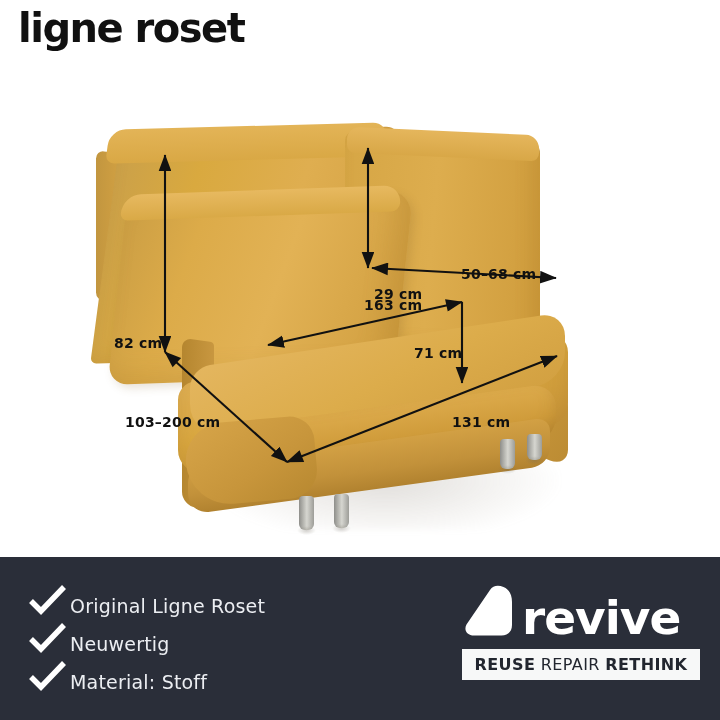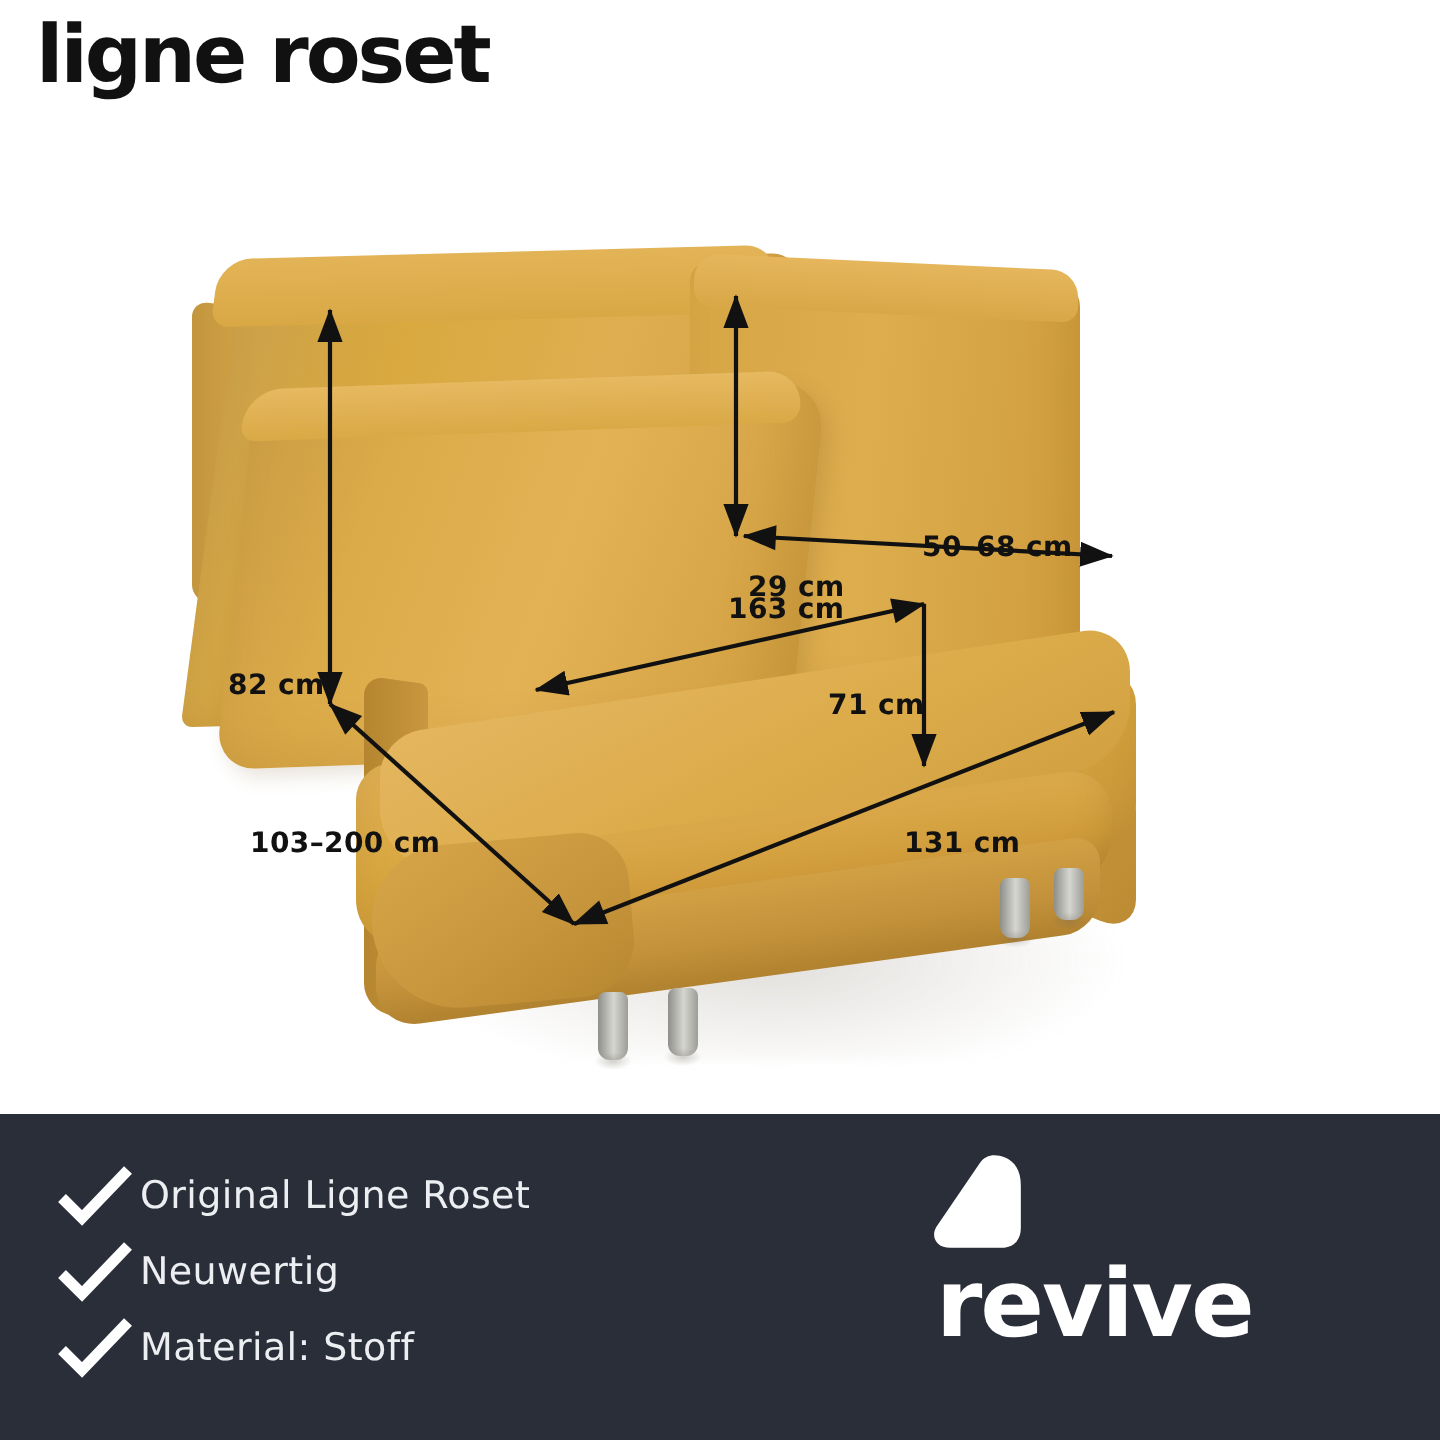--- a/index.html
+++ b/index.html
@@ -166,34 +166,34 @@
 
   
   #footer{
     position:absolute;left:0;top:557px;width:720px;height:163px;
     background:#2a2e39;
   }
   #feature-list{
     position:absolute;left:26px;top:22px;
   }
   .feature-row{
-    display:flex;align-items:center;height:38px;
+    display:flex;align-items:flex-end;height:38px;
   }
   .check-icon{
     width:44px;flex:0 0 44px;display:block;
   }
   .feature-text{
     font-family:"DejaVu Sans", sans-serif;
     font-size:19px;color:#eceef2;letter-spacing:.2px;
   }
 
   #revive-block{
     position:absolute;left:462px;top:18px;width:238px;
   }
-  #revive-lockup{display:flex;align-items:flex-start;height:66px;flex-direction:column;}
+  #revive-lockup{display:flex;align-items:flex-end;height:66px;}
   #revive-mark{flex:0 0 54px;}
   #revive-word{
     font-family:"DejaVu Sans", sans-serif;
     font-size:47px;font-weight:700;color:#ffffff;
     letter-spacing:-1px;line-height:1;margin-left:6px;
   }
   #revive-tagline{
     margin-top:8px;background:#f7f8f8;
     padding:6px 10px;text-align:center;
     white-space:nowrap;
@@ -303,14 +303,17 @@
 
   <div id="revive-block">
     <div id="revive-lockup">
       <svg id="revive-mark" width="54" height="58" viewBox="0 0 54 58">
         <path d="M41.5 4 C47.5 6.5 50 12 50 19 L50 42 C50 48.5 46 52.5 39.5 52.5
                  L12 52.5 C5 52.5 1.5 47 4.5 41.5 L28 7 C31 2.5 36 1.8 41.5 4 Z" fill="#ffffff"></path>
       </svg>
       <div id="revive-word">revive</div>
     </div>
 
+    <div id="revive-tagline">
+      <span class="tag-strong">REUSE</span><span>&nbsp;</span><span class="tag-light">REPAIR</span><span>&nbsp;</span><span class="tag-strong">RETHINK</span>
+    </div>
   </div>
 </div>
 
 </body></html>

